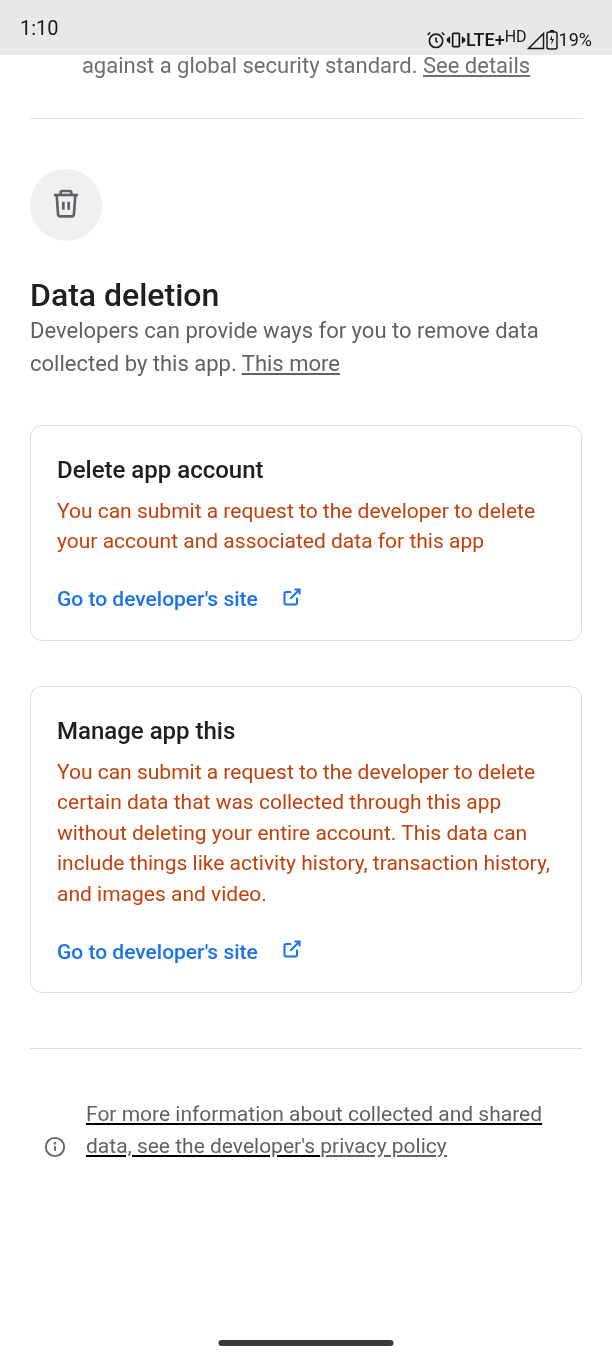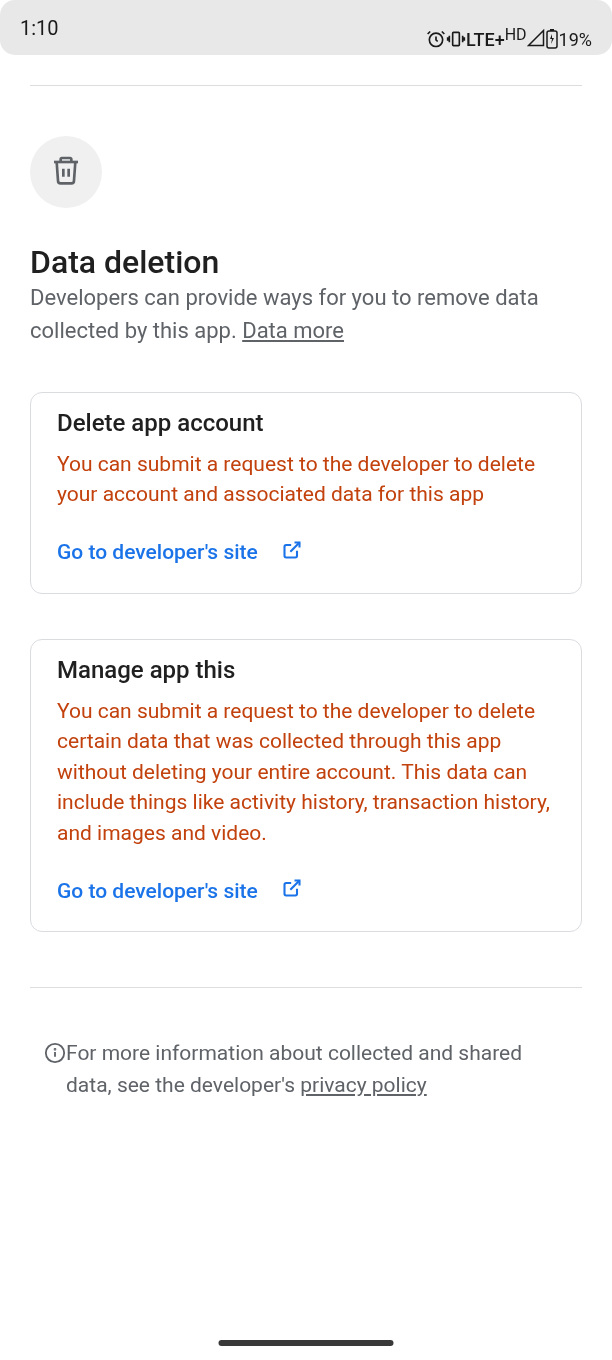--- a/index.html
+++ b/index.html
@@ -13,25 +13,24 @@
     }
     .status-bar {
       height: 55px;
       background: #e8e8e8;
       display: flex;
       align-items: center;
       justify-content: space-between;
       padding: 0 20px;
       font-size: 20px;
       color: #1a1a1a;
-      border-radius: 15px;
     }
     .status-right {
       display: flex;
-      align-items: flex-start;
+      align-items: flex-end;
       font-size: 18px;
       margin-top: 24px;
     }
     .status-icon { display: inline-flex; align-items: center; }
     .content {
       padding: 0 30px;
       height: calc(1360px - 55px);
       overflow: hidden;
     }
     .partial-text {
@@ -77,21 +76,21 @@
       line-height: 1.5;
       margin-bottom: 45px;
     }
     .section-desc .link {
       text-decoration: underline;
       color: #5f6368;
     }
     .card {
       border: 1px solid #dadce0;
       border-radius: 12px;
-      padding: 16px 26px 28px;
+      padding: 30px 26px 28px;
       margin-bottom: 45px;
     }
     .card-title {
       font-size: 24px;
       font-weight: 500;
       color: #202020;
       margin-bottom: 12px;
     }
     .card-desc {
       font-size: 21px;
@@ -104,22 +103,24 @@
       font-size: 21px;
       font-weight: 500;
       display: inline-flex;
       align-items: center;
       gap: 24px;
       text-decoration: none;
       cursor: pointer;
     }
     .info-row {
       display: flex;
-      align-items: flex-start;
+      gap: 20px;
+      align-items: flex-end;
       padding: 0 14px;
+      text-decoration: underline;
     }
     .info-icon {
       flex-shrink: 0;
       margin-top: 4px;
     }
     .info-text {
       font-size: 21px;
       color: #5f6368;
       line-height: 1.5;
     }
@@ -170,37 +171,40 @@
           <rect x="2" y="2" width="10" height="17" rx="2" fill="none" stroke="#1a1a1a" stroke-width="1.5"></rect>
           <rect x="5" y="0" width="4" height="2" fill="#1a1a1a"></rect>
           <path d="M7 5l-2 5h2l-1 5 3-6H7z" fill="#1a1a1a"></path>
         </svg>
     </span>
     <span>19%</span>
   </div>
 </div>
 
 <div class="content">
+  <div class="partial-text">
+    <span>against a global security standard. </span><span class="link">See details</span>
+  </div>
 
   <hr class="divider">
 
   <div class="icon-circle">
     <span>
       <svg width="32" height="32" viewBox="0 0 24 24" fill="none" stroke="#5f6368" stroke-width="2">
           <path d="M3 6h18"></path>
           <path d="M8 6V4a1 1 0 011-1h6a1 1 0 011 1v2"></path>
           <path d="M19 6l-1 14a2 2 0 01-2 2H8a2 2 0 01-2-2L5 6"></path>
           <path d="M10 11v6M14 11v6"></path>
         </svg>
     </span>
   </div>
 
   <h2 class="section-title">Data deletion</h2>
   <p class="section-desc">
-    <span>Developers can provide ways for you to remove data collected by this app. </span><span class="link">Data more</span>
+    <span>Developers can provide ways for you to remove data collected by this app. </span><span class="link">This more</span>
   </p>
 
   <div class="card">
     <h3 class="card-title">Delete app account</h3>
     <p class="card-desc">You can submit a request to the developer to delete your account and associated data for this app</p>
     <a class="card-link">
       <span>Go to developer's site</span>
       <span>
         <svg width="20" height="20" viewBox="0 0 24 24" fill="none" stroke="#1a73e8" stroke-width="2.5">
             <path d="M18 13v6a2 2 0 01-2 2H5a2 2 0 01-2-2V8a2 2 0 012-2h6"></path>

